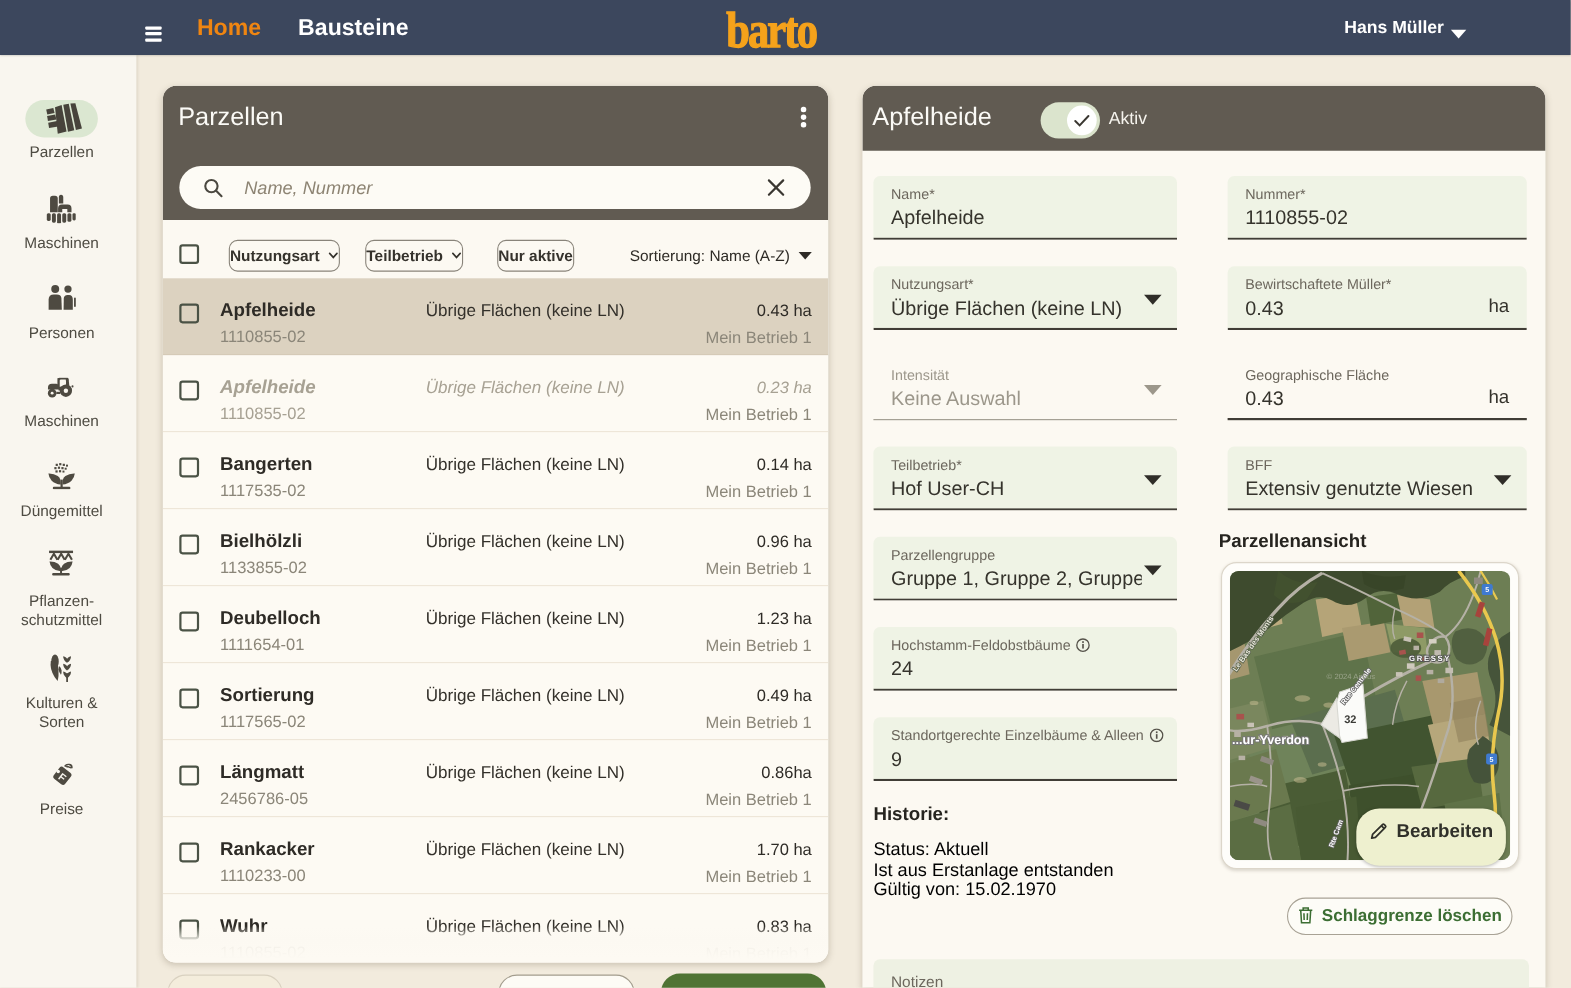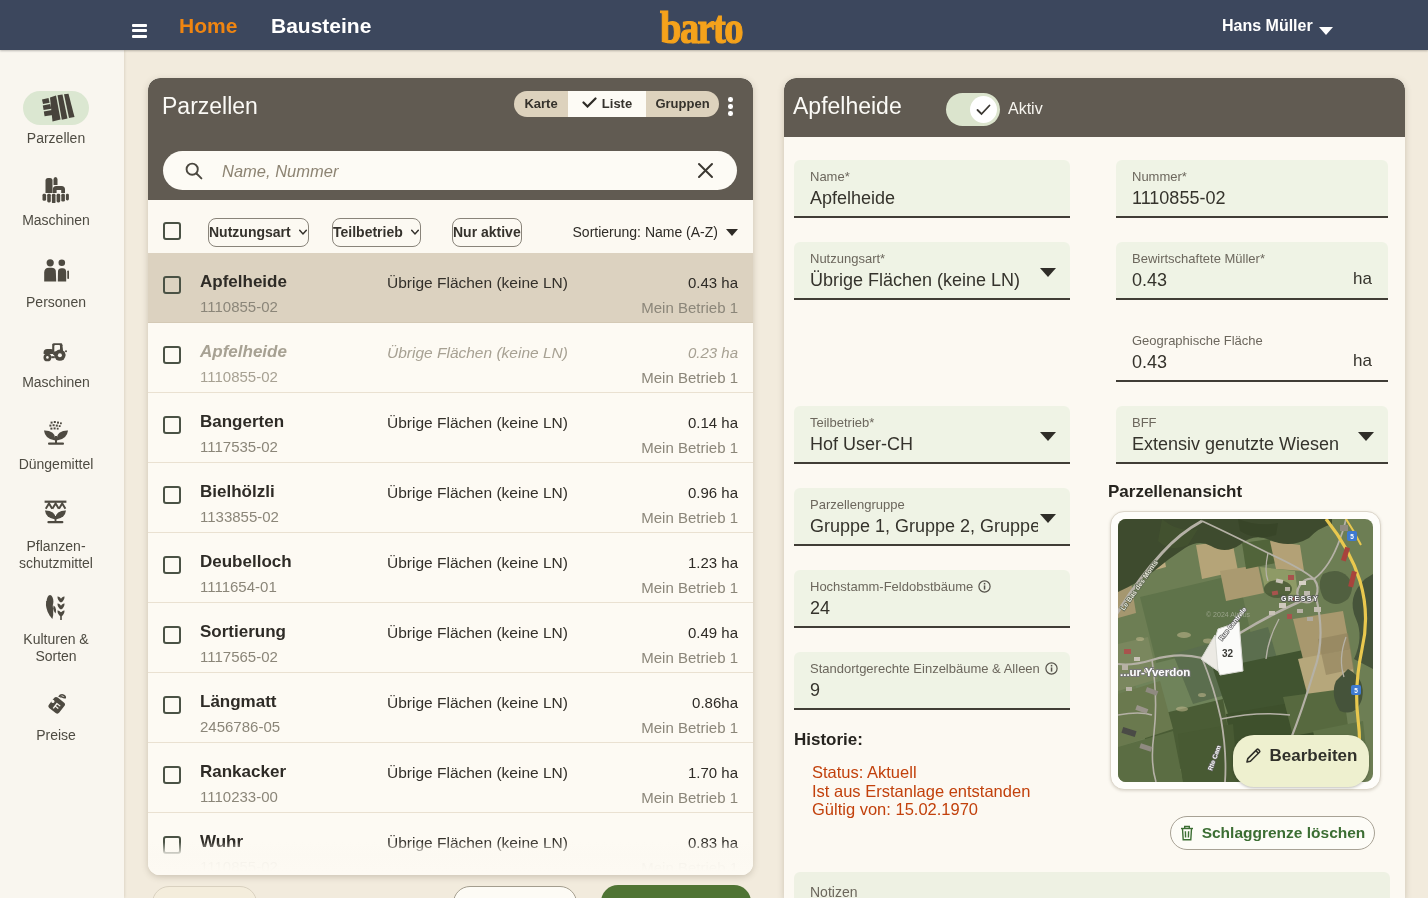--- a/index.html
+++ b/index.html
@@ -227,27 +227,20 @@
             <text x="8.2" y="16.2" font-size="9.5" font-weight="bold" fill="#f9f6ef">F</text>
           </g>
 </g>
       </svg></div>
   <div class="sitem" style="top:677px;">Preise</div>
 </div>
 
 <div id="lpanel" class="panel">
   <div class="phead"></div>
   <div class="ptitle">Parzellen</div>
-  <div id="seg">
-    <div style="width:54px;">Karte</div>
-    <div class="on" style="width:78px;"><svg width="15" height="11" viewBox="0 0 15 11" style="margin-right:5px;">
-          <path d="M1.5 5.5 L5.5 9.5 L13.5 1.5" stroke="#2e2b26" stroke-width="2.2" fill="none" stroke-linecap="round"></path>
-        </svg>Liste</div>
-    <div style="width:73px;">Gruppen</div>
-  </div>
   <div id="dots">
       <div></div>
       <div></div>
       <div></div>
     </div>
 
   <div id="search">
     <svg class="abs" style="left:21px;top:10px;" width="20" height="20" viewBox="0 0 20 20">
         <circle cx="8.2" cy="8.2" r="5.6" fill="none" stroke="#4b4840" stroke-width="1.9"></circle>
         <line x1="12.5" y1="12.5" x2="17.4" y2="17.4" stroke="#4b4840" stroke-width="1.9" stroke-linecap="round"></line>
@@ -375,20 +368,25 @@
       <div class="lab">Nutzungsart*</div>
       <div class="val">Übrige Flächen (keine LN)</div>
       <div class="selarr"></div>
     </div>
   <div class="field rcol" style="top:164px;">
       <div class="lab">Bewirtschaftete Müller*</div>
       <div class="val">0.43</div>
       <div class="ha">ha</div>
     </div>
 
+  <div class="field lcol dis" style="top:246px;">
+      <div class="lab">Intensität</div>
+      <div class="val">Keine Auswahl</div>
+      <div class="selarr gray"></div>
+    </div>
   <div class="field rcol nobg" style="top:246px;">
       <div class="lab">Geographische Fläche</div>
       <div class="val">0.43</div>
       <div class="ha">ha</div>
     </div>
 
   <div class="field lcol" style="top:328px;">
       <div class="lab">Teilbetrieb*</div>
       <div class="val">Hof User-CH</div>
       <div class="selarr"></div>
@@ -417,21 +415,21 @@
   <div class="field lcol" style="top:574px;">
       <div class="lab">Standortgerechte Einzelbäume &amp; Alleen<svg class="infoi" width="13" height="13" viewBox="0 0 13 13">
           <circle cx="6.5" cy="6.5" r="5.6" fill="none" stroke="#55524a" stroke-width="1.2"></circle>
           <rect x="5.8" y="5.4" width="1.5" height="4.2" fill="#55524a"></rect>
           <rect x="5.8" y="2.9" width="1.5" height="1.6" fill="#55524a"></rect>
         </svg></div>
       <div class="val">9</div>
     </div>
 
   <div class="abs" style="left:10px;top:652px;font-size:17px;font-weight:700;color:#26241f;">Historie:</div>
-  <div class="abs" style="left:28px;top:685px;font-size:16.5px;color:#c2410c;line-height:18.5px;">Status: Aktuell<br>Ist aus Erstanlage entstanden<br>Gültig von: 15.02.1970</div>
+  <div class="abs" style="left:10px;top:685px;font-size:16.5px;color:#000000;line-height:18.5px;">Status: Aktuell<br>Ist aus Erstanlage entstanden<br>Gültig von: 15.02.1970</div>
 
   <div class="abs" style="left:324px;top:404px;font-size:17px;font-weight:700;color:#26241f;">Parzellenansicht</div>
 
   <div class="abs" style="left:326px;top:433px;width:271px;height:279px;background:#fefdfa;border:1px solid #dcd6ca;border-radius:14px;box-shadow:0 1px 3px rgba(90,80,60,.2);">
     <div class="abs" style="left:7px;top:7px;width:255px;height:263px;border-radius:8px;overflow:hidden;">
       <svg width="255" height="263" viewBox="0 0 255 263">
         <rect width="255" height="263" fill="#6d7e54"></rect>
 
         <polygon points="22,78 120,55 135,125 40,150" fill="#5f734a"></polygon>
         <polygon points="14,150 95,130 110,185 26,205" fill="#6f835a"></polygon>

